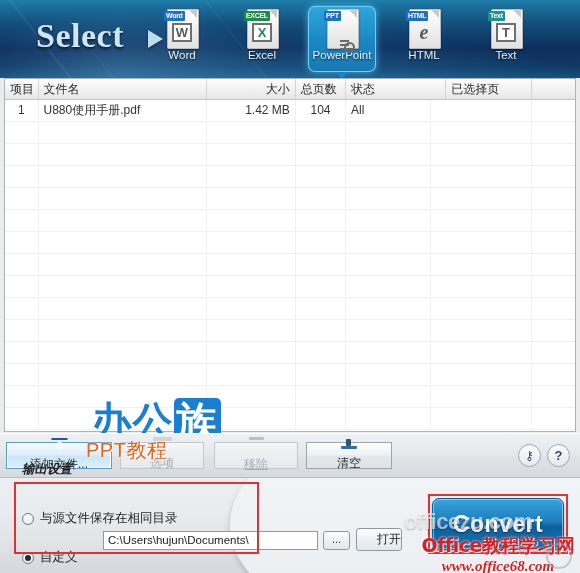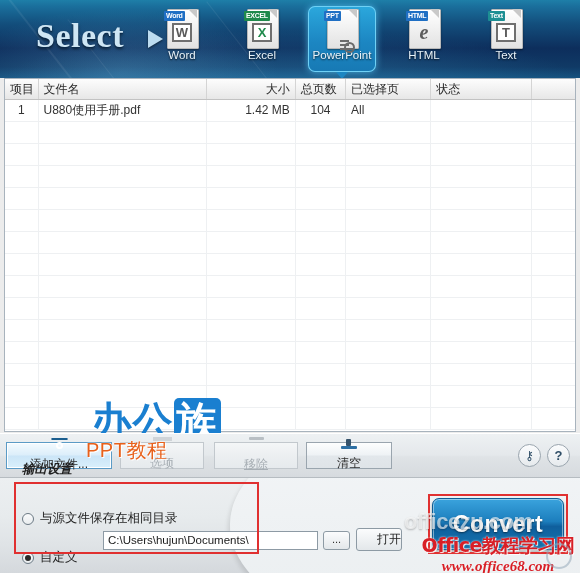--- a/index.html
+++ b/index.html
@@ -333,22 +333,22 @@
       <div class="lbl">Text</div>
     </div>
   </div>
 
   <div class="table-wrap">
     <div class="thead">
       <div class="th c0">项目</div>
       <div class="th c1">文件名</div>
       <div class="th c2">大小</div>
       <div class="th c3">总页数</div>
+      <div class="th c5">状态</div>
       <div class="th c4">已选择页</div>
-      <div class="th c5">状态</div>
       <div class="th c6"></div>
     </div>
     <div class="tbody">
       <div class="trow">
         <div class="td c0">1</div>
         <div class="td c1">U880使用手册.pdf</div>
         <div class="td c2">1.42  MB</div>
         <div class="td c3">104</div>
         <div class="td c4">All</div>
         <div class="td c5"></div>

